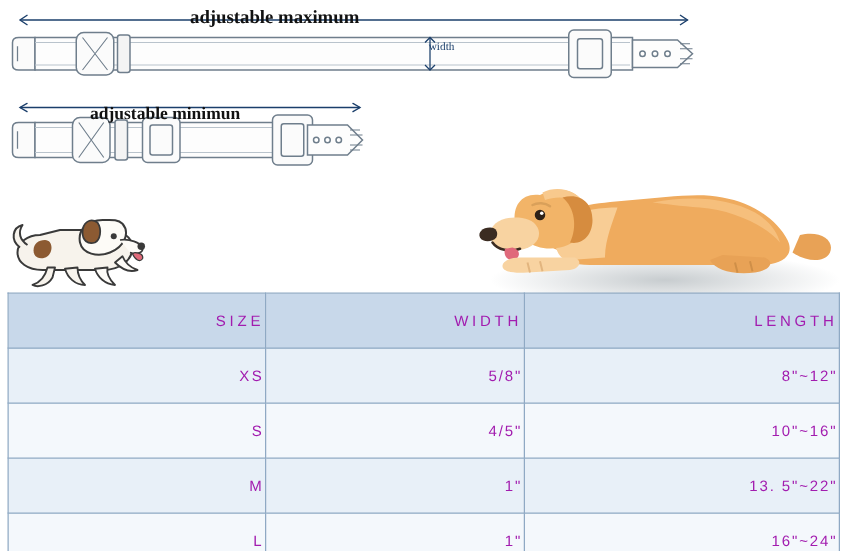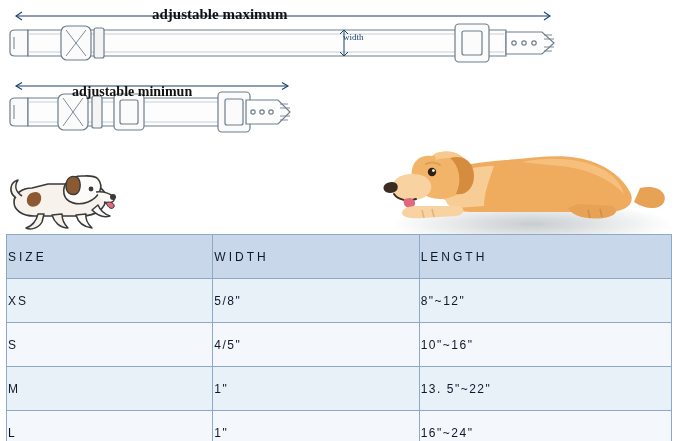--- a/index.html
+++ b/index.html
@@ -59,25 +59,25 @@
     left: 6px;
     top: 234px;
     width: 666px;
     border-collapse: collapse;
     table-layout: fixed;
     font-family: "Liberation Sans", sans-serif;
   }
   .size-table th, .size-table td {
     border: 1px solid #8fa9c4;
     height: 41px;
-    text-align: left;
+    text-align: right;
     vertical-align: middle;
     font-weight: normal;
     font-size: 12px;
-    color: #0f172a;
+    color: #a21caf;
     letter-spacing: 1.5px;
   }
   .size-table thead th {
     background: #c8d8ea;
     letter-spacing: 3px;
     font-size: 12px;
   }
   .size-table tbody tr:nth-child(odd) td { background: #e8f0f8; }
   .size-table tbody tr:nth-child(even) td { background: #f4f8fc; }
   .size-table td.size-col { letter-spacing: 2px; }

